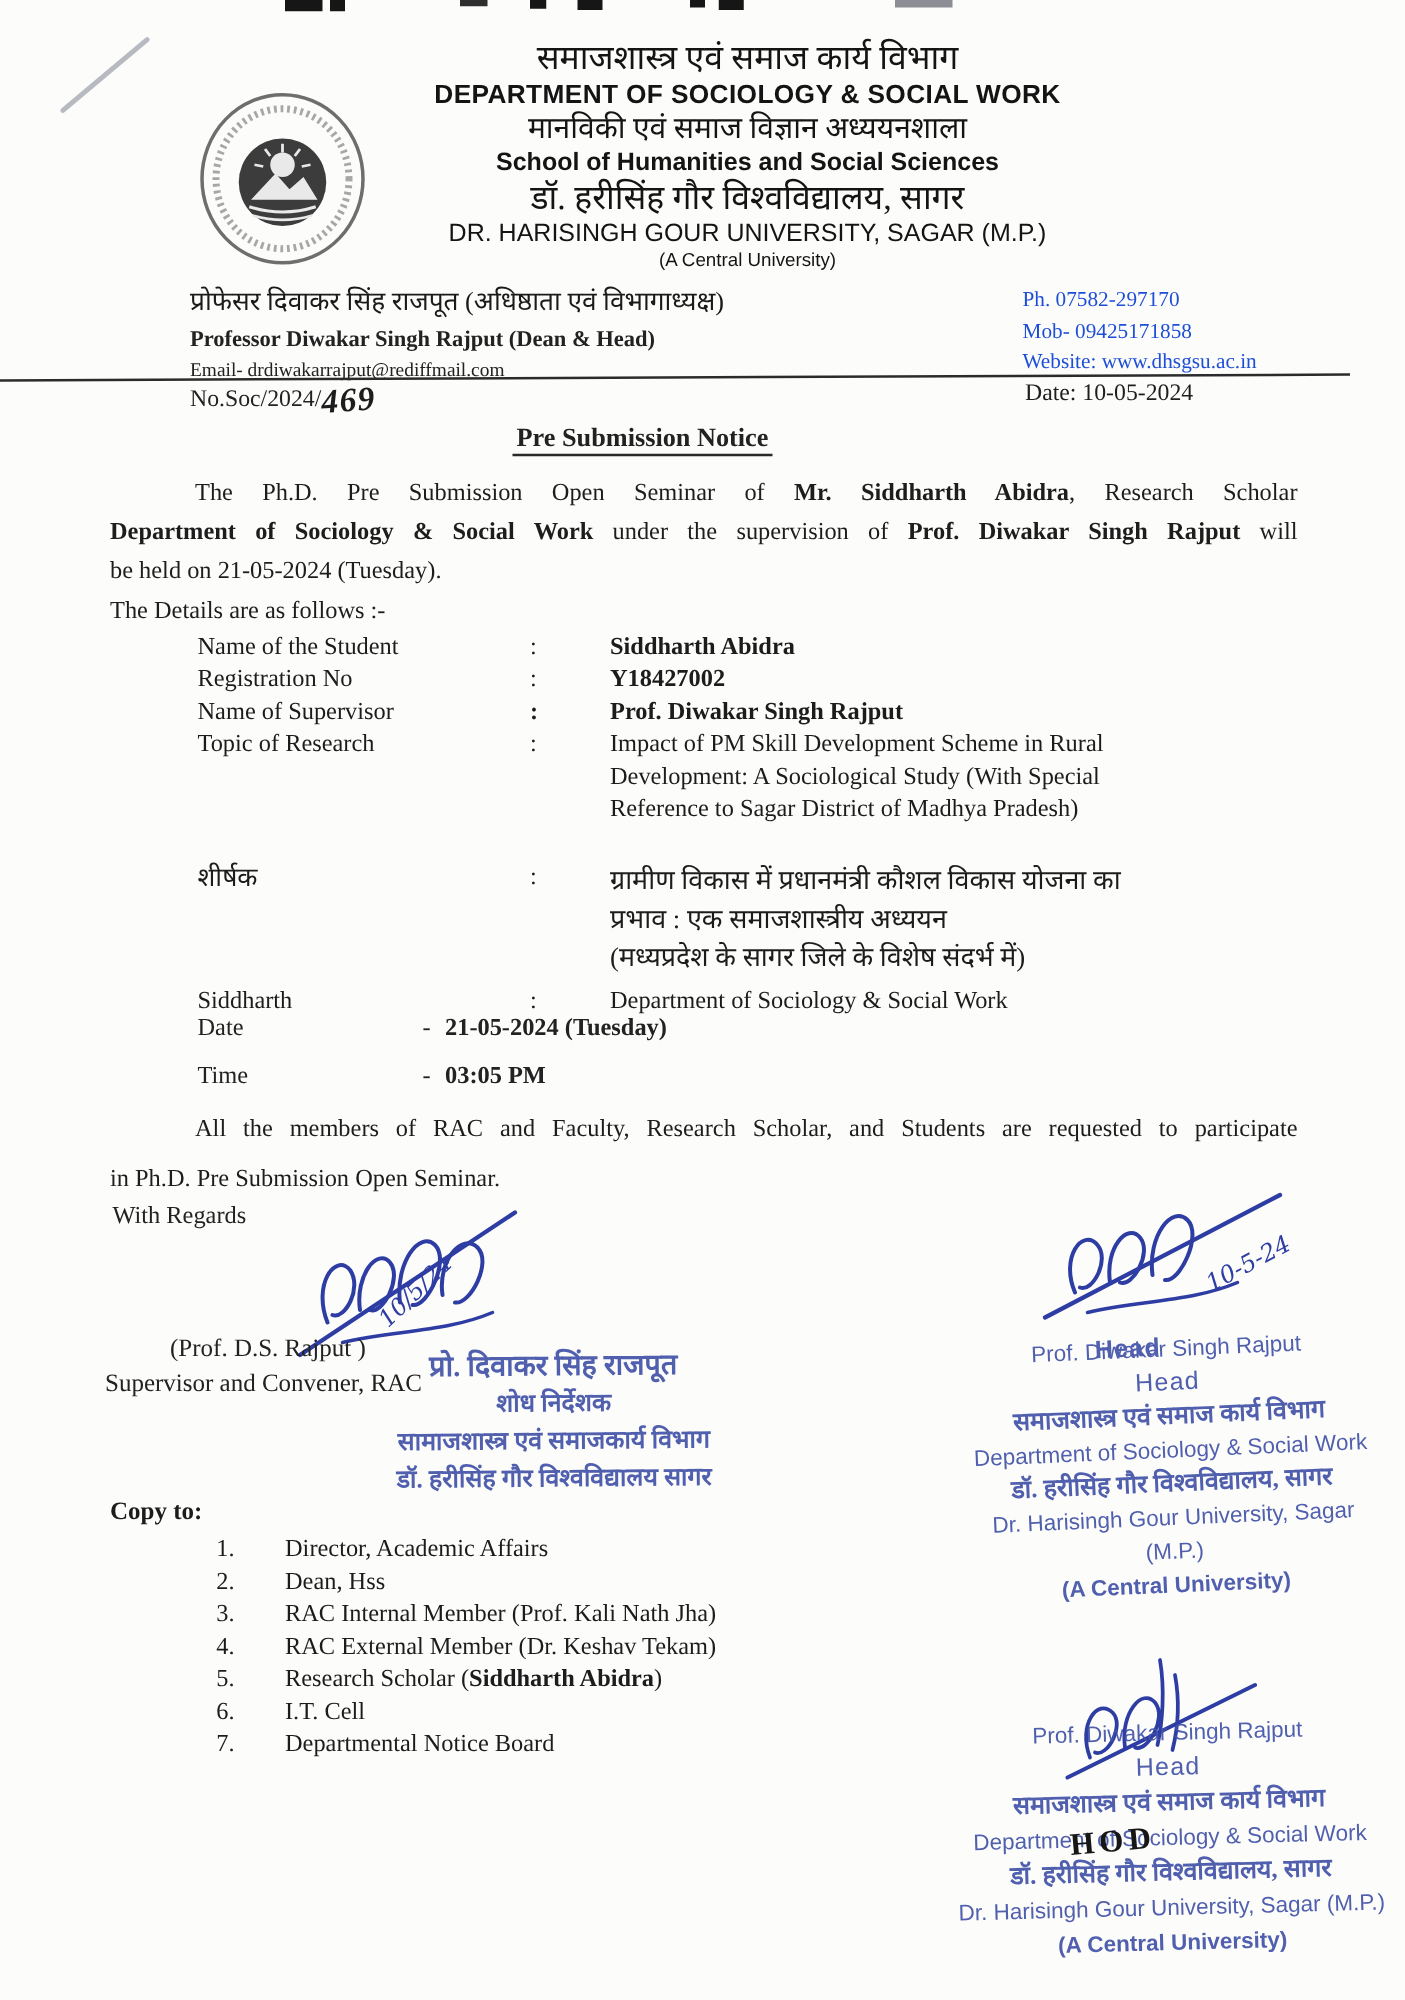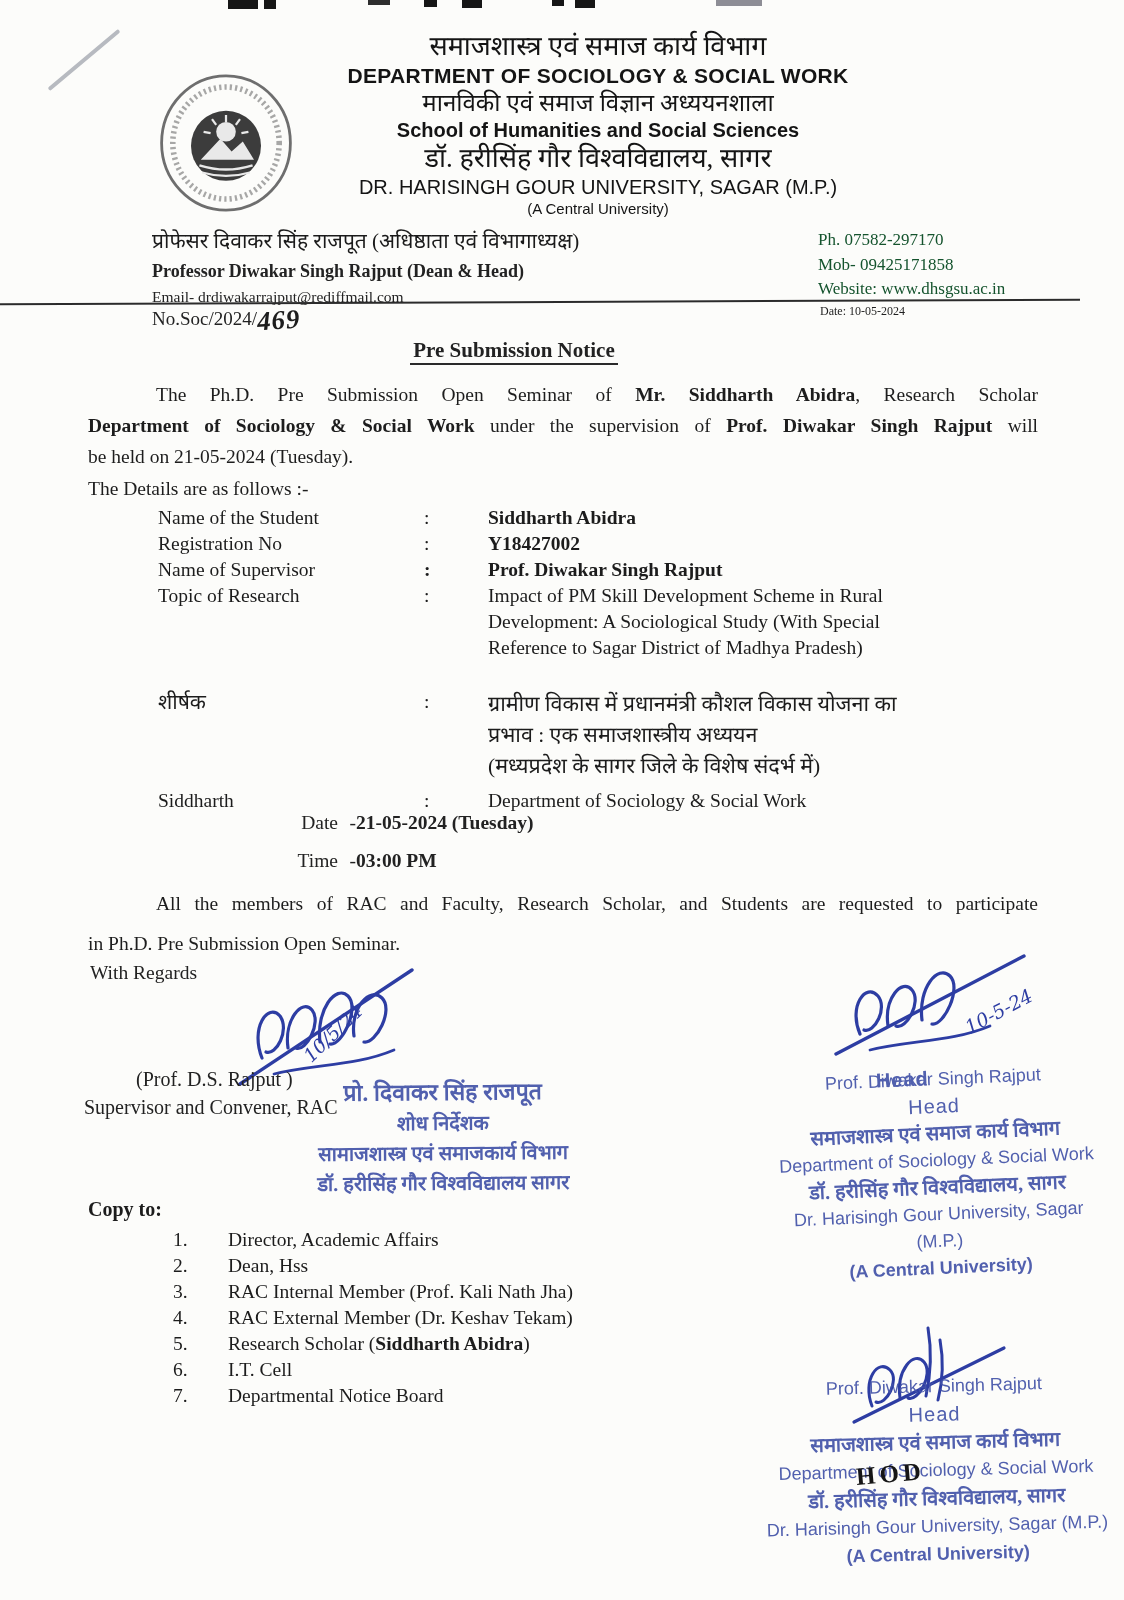--- a/index.html
+++ b/index.html
@@ -20,25 +20,25 @@
   .hdr .en2{font-size:20px;font-weight:bold;}
   .hdr .hi3{font-size:27px;}
   .hdr .en3{font-size:20px;}
   .hdr .note{font-size:15px;}
   .logo{position:absolute;top:72px;left:156px;width:140px;height:142px;}
   
   .c-left{position:absolute;top:226px;left:152px;line-height:1.5;}
   .c-left .hi{font-size:21px;color:#1a1a1a;}
   .c-left .en{font-size:18px;font-weight:bold;}
   .c-left .em{font-size:15.5px;}
-  .c-right{position:absolute;top:228px;left:818px;font-size:17px;line-height:1.45;color:#14532d;}
+  .c-right{position:absolute;top:228px;left:818px;font-size:17px;line-height:1.45;color:#1d4ed8;}
   .rule{position:absolute;top:301px;left:0;width:1080px;height:2px;background:#2b2b2b;transform:rotate(-.25deg);}
   .ref-l{position:absolute;top:305px;left:152px;font-size:19px;}
   .ref-hand{display:inline-block;font-size:27px;font-weight:bold;font-style:italic;transform:rotate(-4deg);letter-spacing:1px;color:#1d1d1d;vertical-align:-4px;}
-  .ref-r{position:absolute;top:304px;left:820px;font-size:12px;color:#1e1e1e;}
+  .ref-r{position:absolute;top:304px;left:820px;font-size:19px;color:#1e1e1e;}
   
   .title{position:absolute;top:338px;left:0;width:1028px;text-align:center;font-size:21px;font-weight:bold;}
   .title span{border-bottom:2px solid #2a2a2a;padding:0 3px 1px;}
   
   .intro{position:absolute;top:380px;left:88px;width:950px;font-size:19.5px;line-height:1.58;color:#1d1d1d;}
   .jl{text-align:justify;text-align-last:justify;}
   .ind{padding-left:68px;}
   .follow{margin-top:2px;}
   b,.b{font-weight:bold;}
   
@@ -46,21 +46,21 @@
   .drow{display:flex;line-height:26px;}
   .d-label{width:266px;flex:none;}
   .d-sep{width:64px;flex:none;}
   .d-val{flex:1;}
   .hi-label{font-size:21px;}
   .hi-lines{font-size:21.5px;line-height:31px;}
   .blk-gap{margin-top:28px;}
   .dep-gap{margin-top:6px;}
   
   .sched{position:absolute;top:810px;left:158px;font-size:19.5px;}
-  .srow{display:flex;line-height:26px;margin-bottom:12px;text-align:right;}
+  .srow{display:flex;line-height:26px;margin-bottom:12px;}
   .s-label{width:180px;flex:none;}
   .s-sep{width:18px;flex:none;}
   
   .closing{position:absolute;top:884px;left:88px;width:950px;font-size:19.5px;line-height:2.05;color:#1d1d1d;}
   .regards{position:absolute;top:962px;left:90px;font-size:19.5px;}
   
   .ink{stroke:#2d3da3;fill:none;stroke-linecap:round;stroke-linejoin:round;}
   .hand{font-family:"DejaVu Serif",serif;font-style:italic;color:#2d3da3;position:absolute;}
   .sig1{position:absolute;top:952px;left:232px;}
   .sig1-date{top:1022px;left:296px;font-size:19px;transform:rotate(-44deg);}
@@ -200,21 +200,21 @@
 
   <div class="sched">
     <div class="srow">
       <div class="s-label">Date</div>
       <div class="s-sep">-</div>
       <div class="b">21-05-2024 (Tuesday)</div>
     </div>
     <div class="srow">
       <div class="s-label">Time</div>
       <div class="s-sep">-</div>
-      <div class="b">03:00 PM</div>
+      <div class="b">03:05 PM</div>
     </div>
   </div>
 
   <div class="closing">
     <div class="jl ind">All the members of RAC and Faculty, Research Scholar, and Students are requested to participate</div>
     <div>in Ph.D.  Pre Submission Open Seminar.</div>
   </div>
   <div class="regards">With Regards</div>
 
   <div class="sig1">

